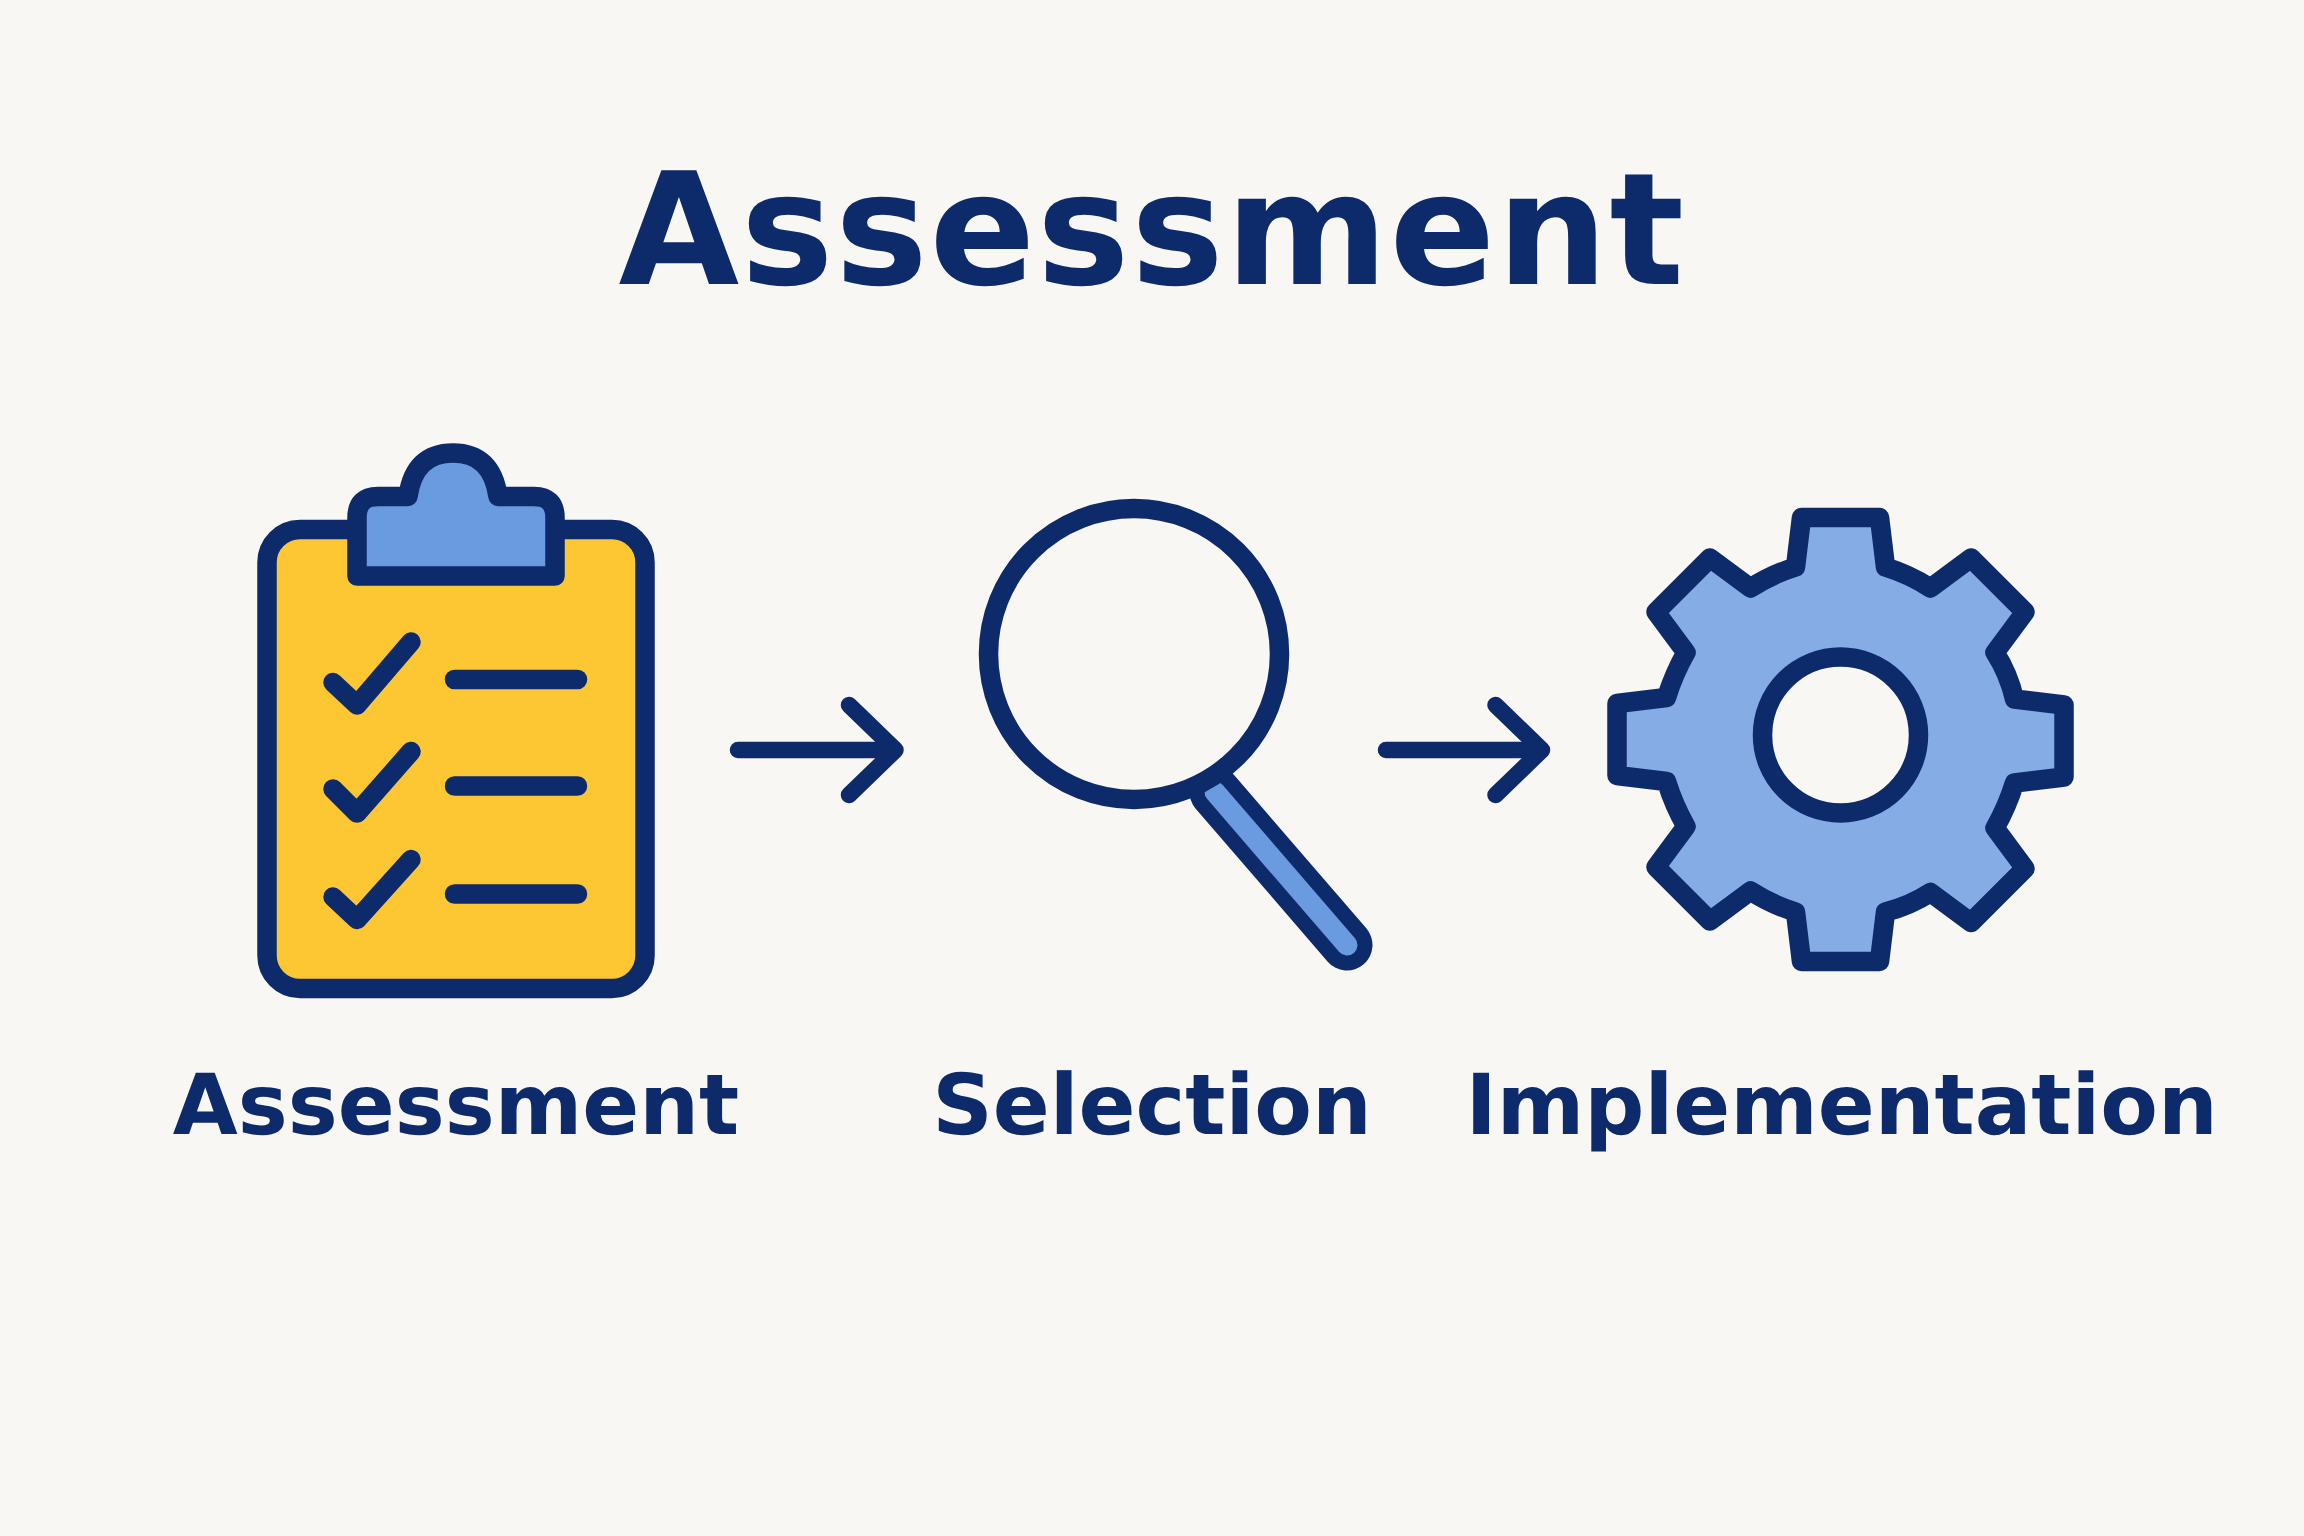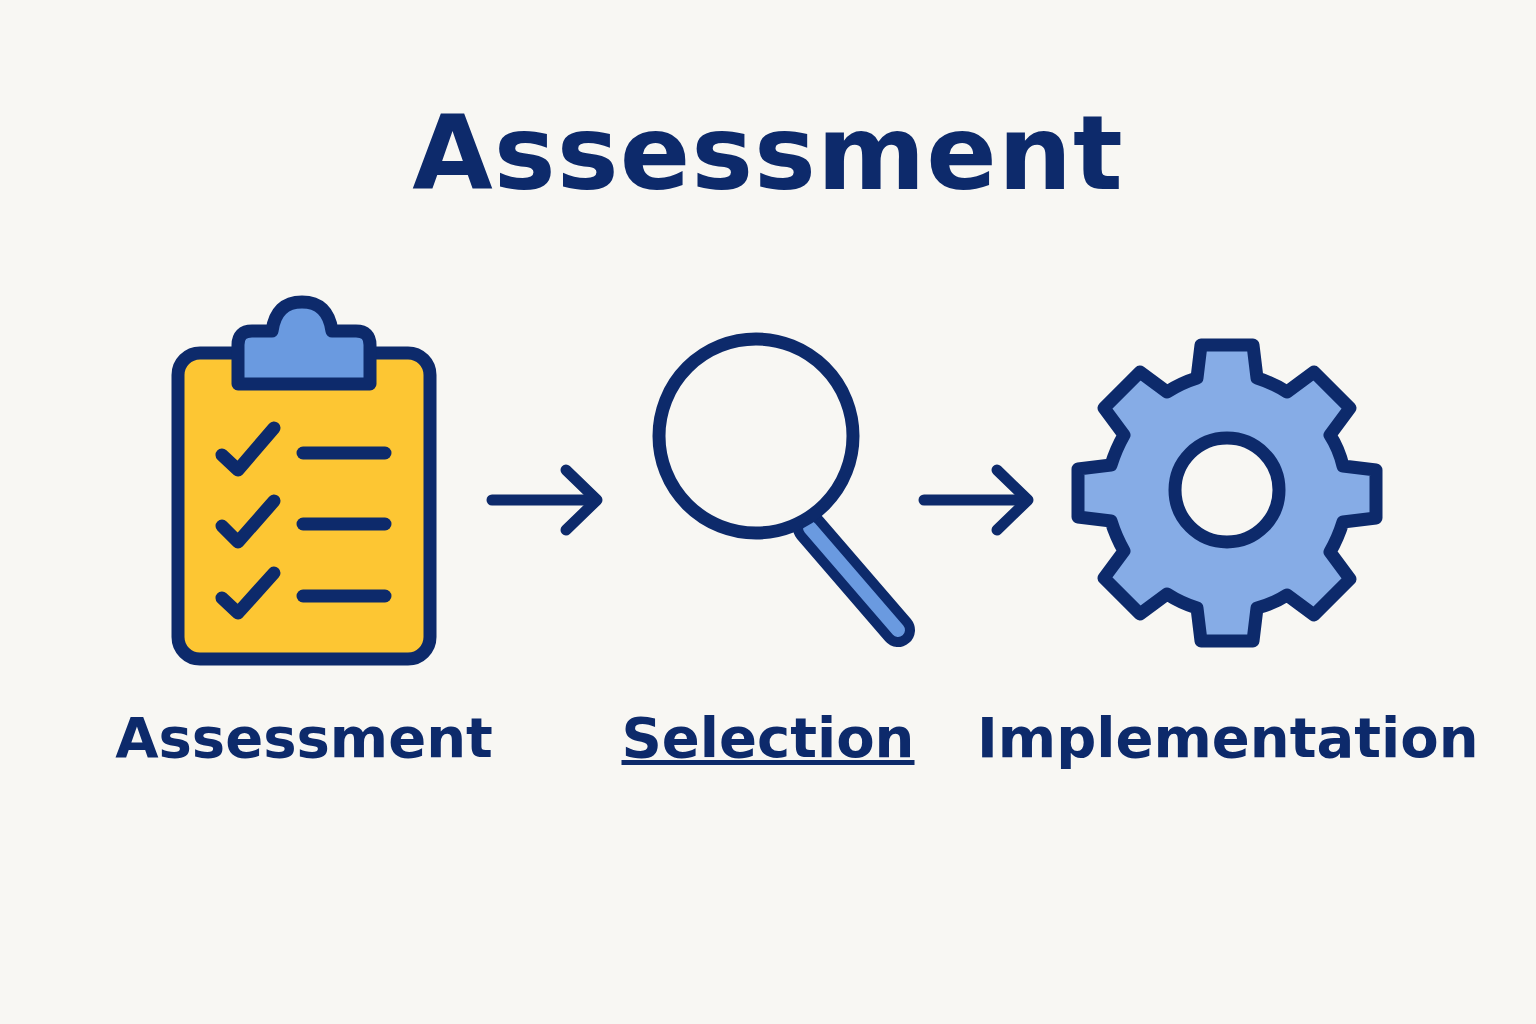--- a/index.html
+++ b/index.html
@@ -47,14 +47,14 @@
     <path d="M997 470 L1028 500 L997 530"></path>
   </g>
 
   <g transform="translate(1227,490)">
     <path d="M-26,-145 L26,-145 L30,-112 Q46,-107 60,-98 L87,-118 L123,-82 L103,-55 Q112,-41 116,-24 L149,-20 L149,28 L116,32 Q111,48 103,62 L123,89 L87,125 L60,105 Q46,114 30,118 L26,151 L-26,151 L-30,118 Q-46,113 -60,104 L-87,124 L-123,88 L-103,61 Q-111,47 -116,31 L-149,27 L-149,-21 L-116,-25 Q-111,-41 -103,-55 L-123,-82 L-87,-118 L-60,-98 Q-46,-107 -30,-112 Z" fill="#86ace6" stroke="#0d2a6b" stroke-width="13" stroke-linejoin="round"></path>
     <circle cx="0" cy="0" r="52" fill="#f8f7f3" stroke="#0d2a6b" stroke-width="13"></circle>
   </g>
 </svg>
 
 <div class="label" style="left:104px;width:400px;">Assessment</div>
-<div class="label" style="left:568px;width:400px;text-decoration:underline;">Selection</div>
+<div class="label" style="left:568px;width:400px;">Selection</div>
 <div class="label" style="left:977px;width:500px;">Implementation</div>
 
 </body></html>

